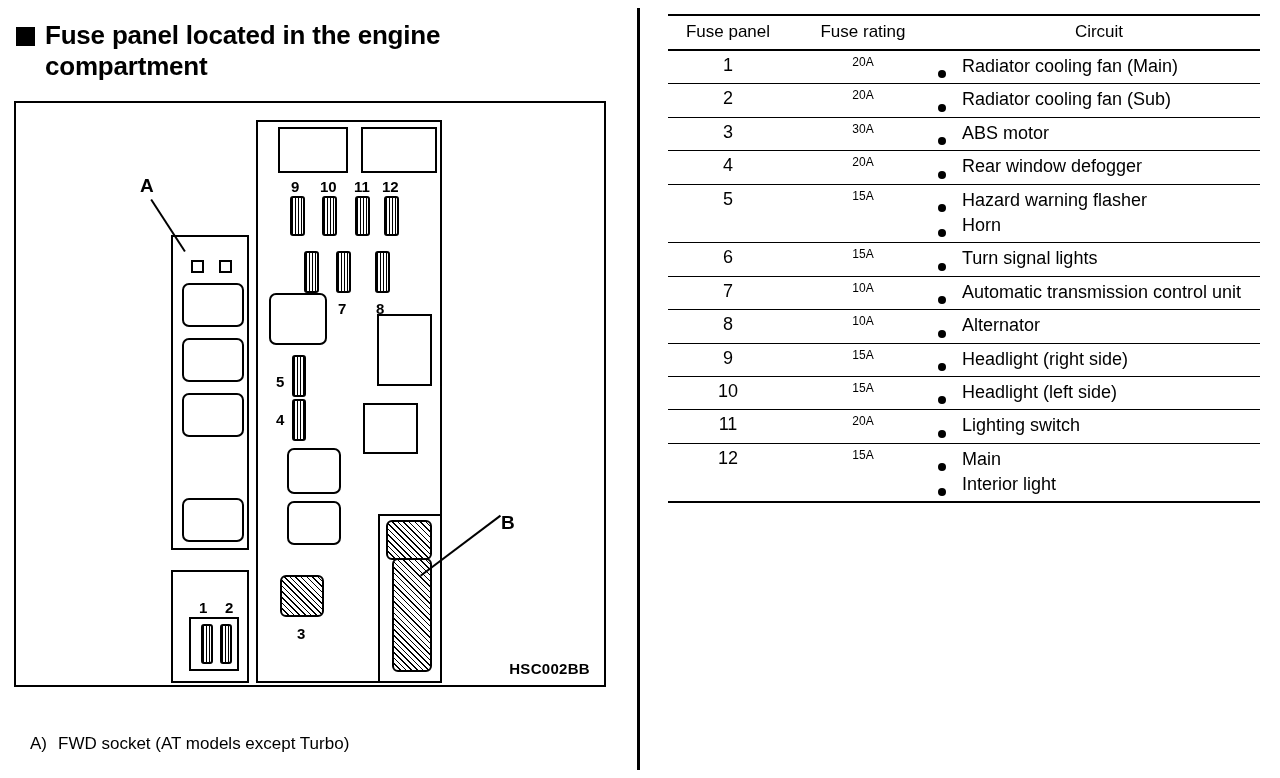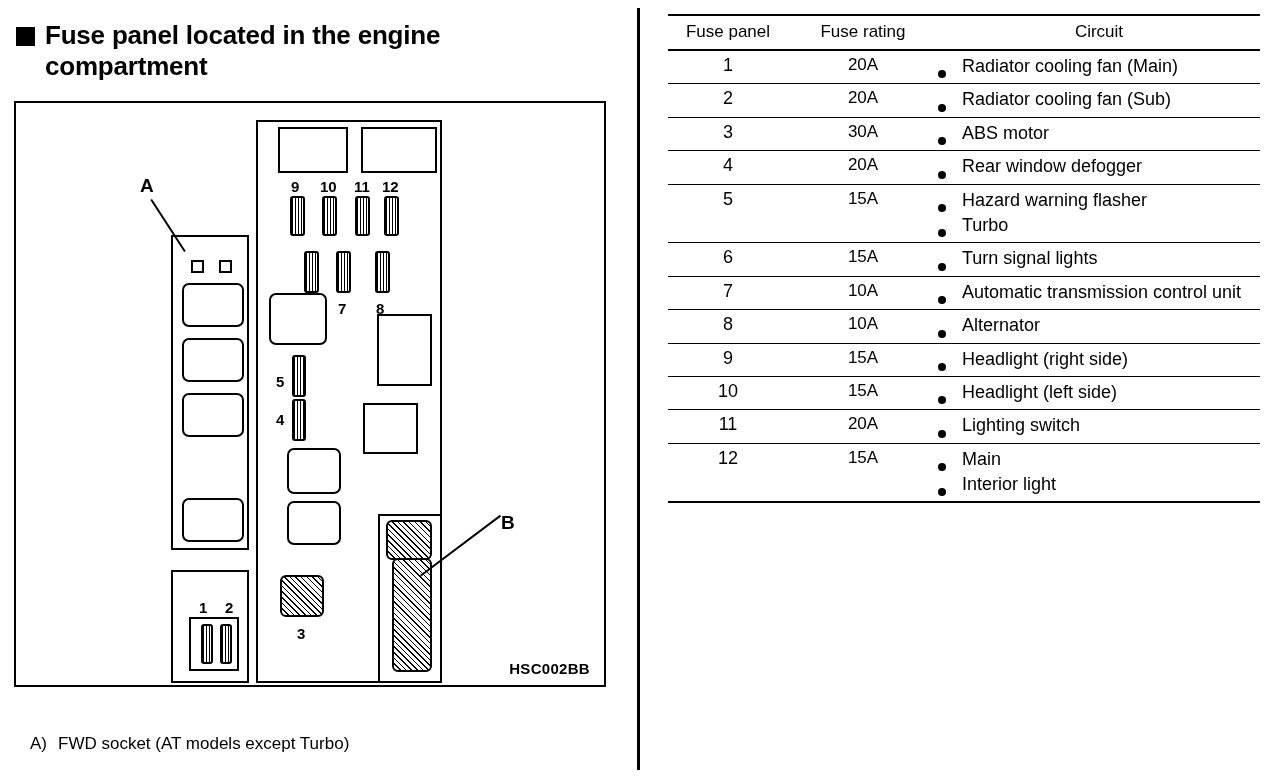--- a/index.html
+++ b/index.html
@@ -172,21 +172,21 @@
     border-bottom: 2.5px solid #000;
   }
   td.c-panel {
     width: 120px;
     text-align: center;
     font-size: 18px;
   }
   td.c-rating {
     width: 150px;
     text-align: center;
-    font-size: 17px;
+    font-size: 12px;
   }
   td.c-circuit {
     padding-left: 26px;
   }
   .circ-row {
     display: flex;
     align-items: flex-end;
     line-height: 1.3;
   }
   .circ-row + .circ-row {
@@ -347,21 +347,21 @@
           <tr>
             <td class="c-panel">5</td>
             <td class="c-rating">15A</td>
             <td class="c-circuit">
               <div class="circ-row">
                 <span class="dot"></span>
                 <span class="circ-text">Hazard warning flasher</span>
               </div>
               <div class="circ-row">
                 <span class="dot"></span>
-                <span class="circ-text">Turbo</span>
+                <span class="circ-text">Horn</span>
               </div>
             </td>
           </tr>
           <tr>
             <td class="c-panel">6</td>
             <td class="c-rating">15A</td>
             <td class="c-circuit">
               <div class="circ-row">
                 <span class="dot"></span>
                 <span class="circ-text">Turn signal lights</span>

